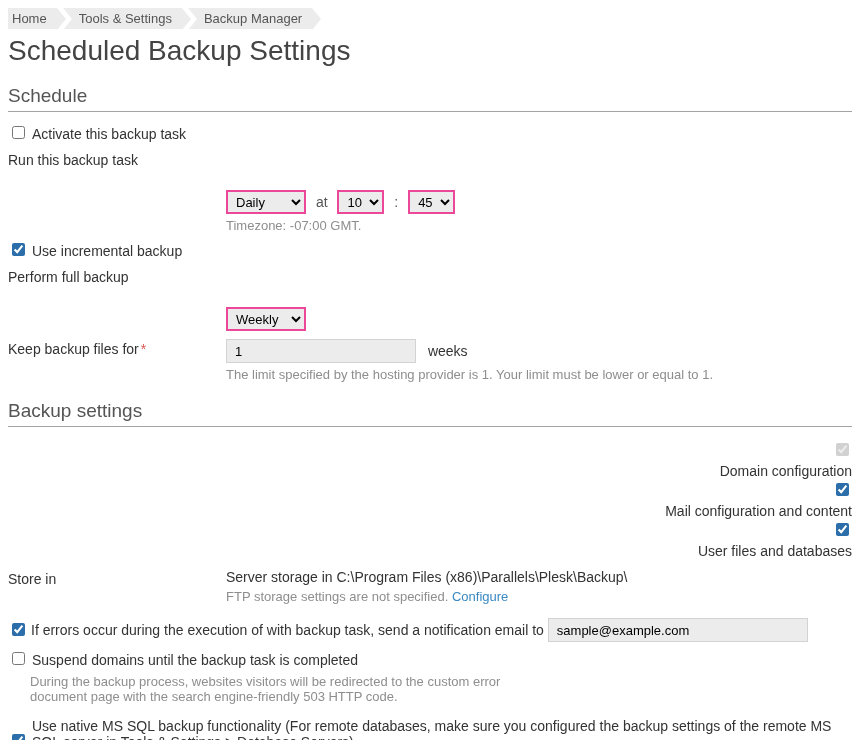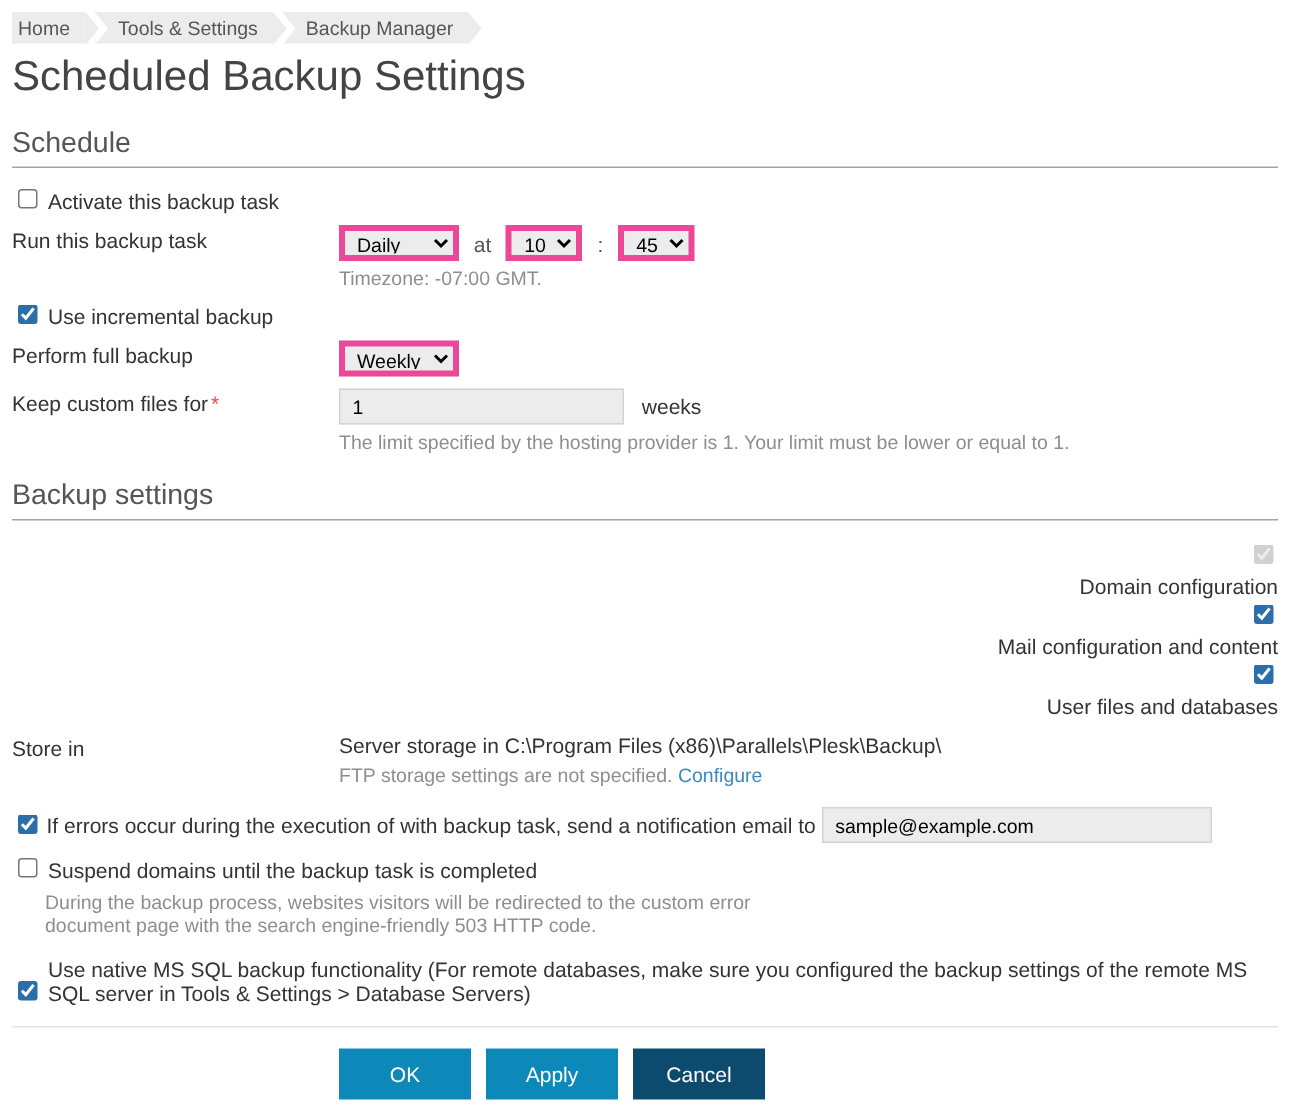--- a/index.html
+++ b/index.html
@@ -90,24 +90,25 @@
     align-items: flex-end;
     gap: 4px;
     margin: 6px 0;
   }
   input[type="checkbox"] {
     margin-top: 2px;
     accent-color: #2b6ea9;
   }
   select.native {
     background: #ececec;
-    border: 4px solid #ec4899;
+    border: 2px solid #ec4899;
     height: 24px;
     font-size: 13px;
     padding: 1px 4px;
+    margin-top: 40px;
   }
   select.native.wide { min-width: 80px; }
   .at-sep { margin: 0 6px; color:#555;}
   input[type="text"].field {
     background: #ececec;
     border: 1px solid #d3d3d3;
     height: 24px;
     padding: 2px 8px;
     font-size: 13px;
   }
@@ -181,21 +182,21 @@
   <div class="label-col">Perform full backup</div>
   <div class="field-col">
     <select class="native wide">
       <option>Weekly</option>
     </select>
   </div>
 </div>
 
 <div class="row">
   <div class="label-col">
-    <span>Keep custom files for</span><span class="req">*</span>
+    <span>Keep backup files for</span><span class="req">*</span>
   </div>
   <div class="field-col">
     <input type="text" class="field weeks-input" value="1" style="">
     <span style="margin-left:8px;">weeks</span>
     <div class="helper">The limit specified by the hosting provider is 1. Your limit must be lower or equal to 1.</div>
   </div>
 </div>
 
 <h2 class="section-title">Backup settings</h2>
 

